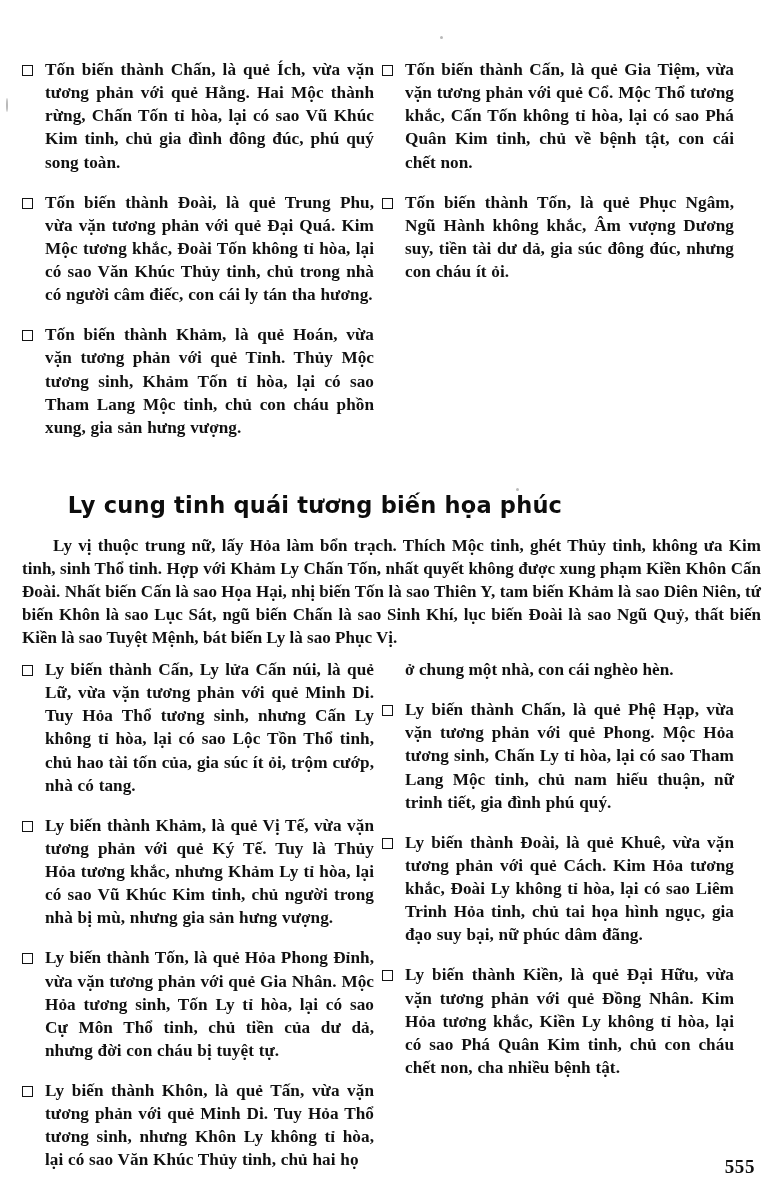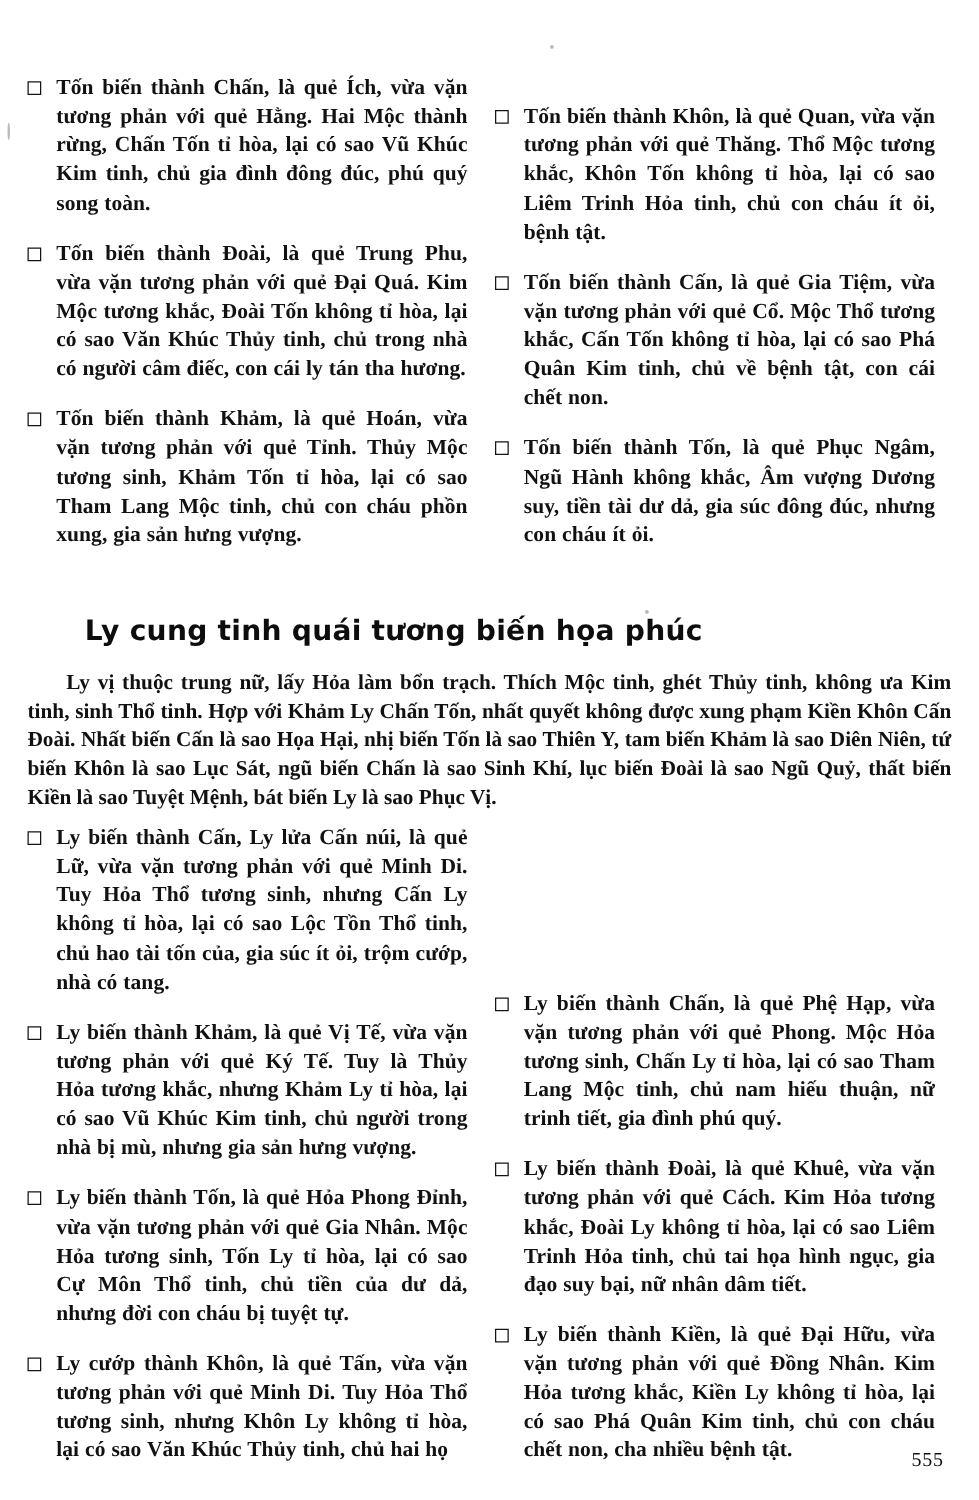--- a/index.html
+++ b/index.html
@@ -18,24 +18,23 @@
     font-family: "Liberation Serif", "DejaVu Serif", serif;
     color: #111111;
   }
 
   
   .band {
     position: absolute;
     left: 0;
     width: 783px;
     display: flex;
-    gap: 22px;
+    gap: 8px;
     box-sizing: border-box;
     padding: 0 24px 0 22px;
-    align-items: flex-end;
   }
   .col {
     width: 352px;
     flex: 0 0 352px;
   }
 
   
   .bullet-item {
     display: flex;
     align-items: flex-start;
@@ -96,22 +95,22 @@
     text-indent: 31px;
     font-weight: 700;
     letter-spacing: 0.02px;
   }
 
   
   .page-number {
     position: absolute;
     right: 28px;
     bottom: 22px;
-    font-size: 16px;
-    font-weight: 400;
+    font-size: 19px;
+    font-weight: 700;
     letter-spacing: 0.6px;
     font-family: "Liberation Serif", serif;
     margin-top: 24px;
   }
 
   
   .speck {
     position: absolute;
     background: #b9b9b9;
     border-radius: 50%;
@@ -139,24 +138,20 @@
       </div>
       <div class="bullet-item">
         <span class="bullet-marker"></span>
         <span class="bullet-text">Tốn biến thành Khảm, là quẻ Hoán, vừa vặn tương phản với quẻ Tỉnh. Thủy Mộc tương sinh, Khảm Tốn tỉ hòa, lại có sao Tham Lang Mộc tinh, chủ con cháu phồn xung, gia sản hưng vượng.</span>
       </div>
     </div>
 
     <div class="col">
       <div class="bullet-item">
         <span class="bullet-marker"></span>
-        <span class="bullet-text">Tốn biến thành Khôn, là quẻ Quan, vừa vặn tương phản với quẻ Thăng. Thổ Mộc tương khắc, Khôn Tốn không tỉ hòa, lại có sao Liêm Trinh Hỏa tinh, chủ con cháu ít ỏi, bệnh tật.</span>
-      </div>
-      <div class="bullet-item">
-        <span class="bullet-marker"></span>
         <span class="bullet-text">Tốn biến thành Cấn, là quẻ Gia Tiệm, vừa vặn tương phản với quẻ Cổ. Mộc Thổ tương khắc, Cấn Tốn không tỉ hòa, lại có sao Phá Quân Kim tinh, chủ về bệnh tật, con cái chết non.</span>
       </div>
       <div class="bullet-item">
         <span class="bullet-marker"></span>
         <span class="bullet-text">Tốn biến thành Tốn, là quẻ Phục Ngâm, Ngũ Hành không khắc, Âm vượng Dương suy, tiền tài dư dả, gia súc đông đúc, nhưng con cháu ít ỏi.</span>
       </div>
     </div>
 
   </div>
 
@@ -174,32 +169,33 @@
       <div class="bullet-item">
         <span class="bullet-marker"></span>
         <span class="bullet-text">Ly biến thành Khảm, là quẻ Vị Tế, vừa vặn tương phản với quẻ Ký Tế. Tuy là Thủy Hỏa tương khắc, nhưng Khảm Ly tỉ hòa, lại có sao Vũ Khúc Kim tinh, chủ người trong nhà bị mù, nhưng gia sản hưng vượng.</span>
       </div>
       <div class="bullet-item">
         <span class="bullet-marker"></span>
         <span class="bullet-text">Ly biến thành Tốn, là quẻ Hỏa Phong Đỉnh, vừa vặn tương phản với quẻ Gia Nhân. Mộc Hỏa tương sinh, Tốn Ly tỉ hòa, lại có sao Cự Môn Thổ tinh, chủ tiền của dư dả, nhưng đời con cháu bị tuyệt tự.</span>
       </div>
       <div class="bullet-item">
         <span class="bullet-marker"></span>
-        <span class="bullet-text">Ly cướp thành Khôn, là quẻ Tấn, vừa vặn tương phản với quẻ Minh Di. Tuy Hỏa Thổ tương sinh, nhưng Khôn Ly không tỉ hòa, lại có sao Văn Khúc Thủy tinh, chủ hai họ</span>
-      </div>
-    </div>
-
-    <div class="col">
+        <span class="bullet-text">Ly biến thành Khôn, là quẻ Tấn, vừa vặn tương phản với quẻ Minh Di. Tuy Hỏa Thổ tương sinh, nhưng Khôn Ly không tỉ hòa, lại có sao Văn Khúc Thủy tinh, chủ hai họ</span>
+      </div>
+    </div>
+
+    <div class="col">
+      <div class="cont-text">ở chung một nhà, con cái nghèo hèn.</div>
       <div class="bullet-item">
         <span class="bullet-marker"></span>
         <span class="bullet-text">Ly biến thành Chấn, là quẻ Phệ Hạp, vừa vặn tương phản với quẻ Phong. Mộc Hỏa tương sinh, Chấn Ly tỉ hòa, lại có sao Tham Lang Mộc tinh, chủ nam hiếu thuận, nữ trinh tiết, gia đình phú quý.</span>
       </div>
       <div class="bullet-item">
         <span class="bullet-marker"></span>
-        <span class="bullet-text">Ly biến thành Đoài, là quẻ Khuê, vừa vặn tương phản với quẻ Cách. Kim Hỏa tương khắc, Đoài Ly không tỉ hòa, lại có sao Liêm Trinh Hỏa tinh, chủ tai họa hình ngục, gia đạo suy bại, nữ nhân dâm tiết.</span>
+        <span class="bullet-text">Ly biến thành Đoài, là quẻ Khuê, vừa vặn tương phản với quẻ Cách. Kim Hỏa tương khắc, Đoài Ly không tỉ hòa, lại có sao Liêm Trinh Hỏa tinh, chủ tai họa hình ngục, gia đạo suy bại, nữ phúc dâm đãng.</span>
       </div>
       <div class="bullet-item">
         <span class="bullet-marker"></span>
         <span class="bullet-text">Ly biến thành Kiền, là quẻ Đại Hữu, vừa vặn tương phản với quẻ Đồng Nhân. Kim Hỏa tương khắc, Kiền Ly không tỉ hòa, lại có sao Phá Quân Kim tinh, chủ con cháu chết non, cha nhiều bệnh tật.</span>
       </div>
     </div>
 
   </div>
 
   <div class="page-number">555</div>

